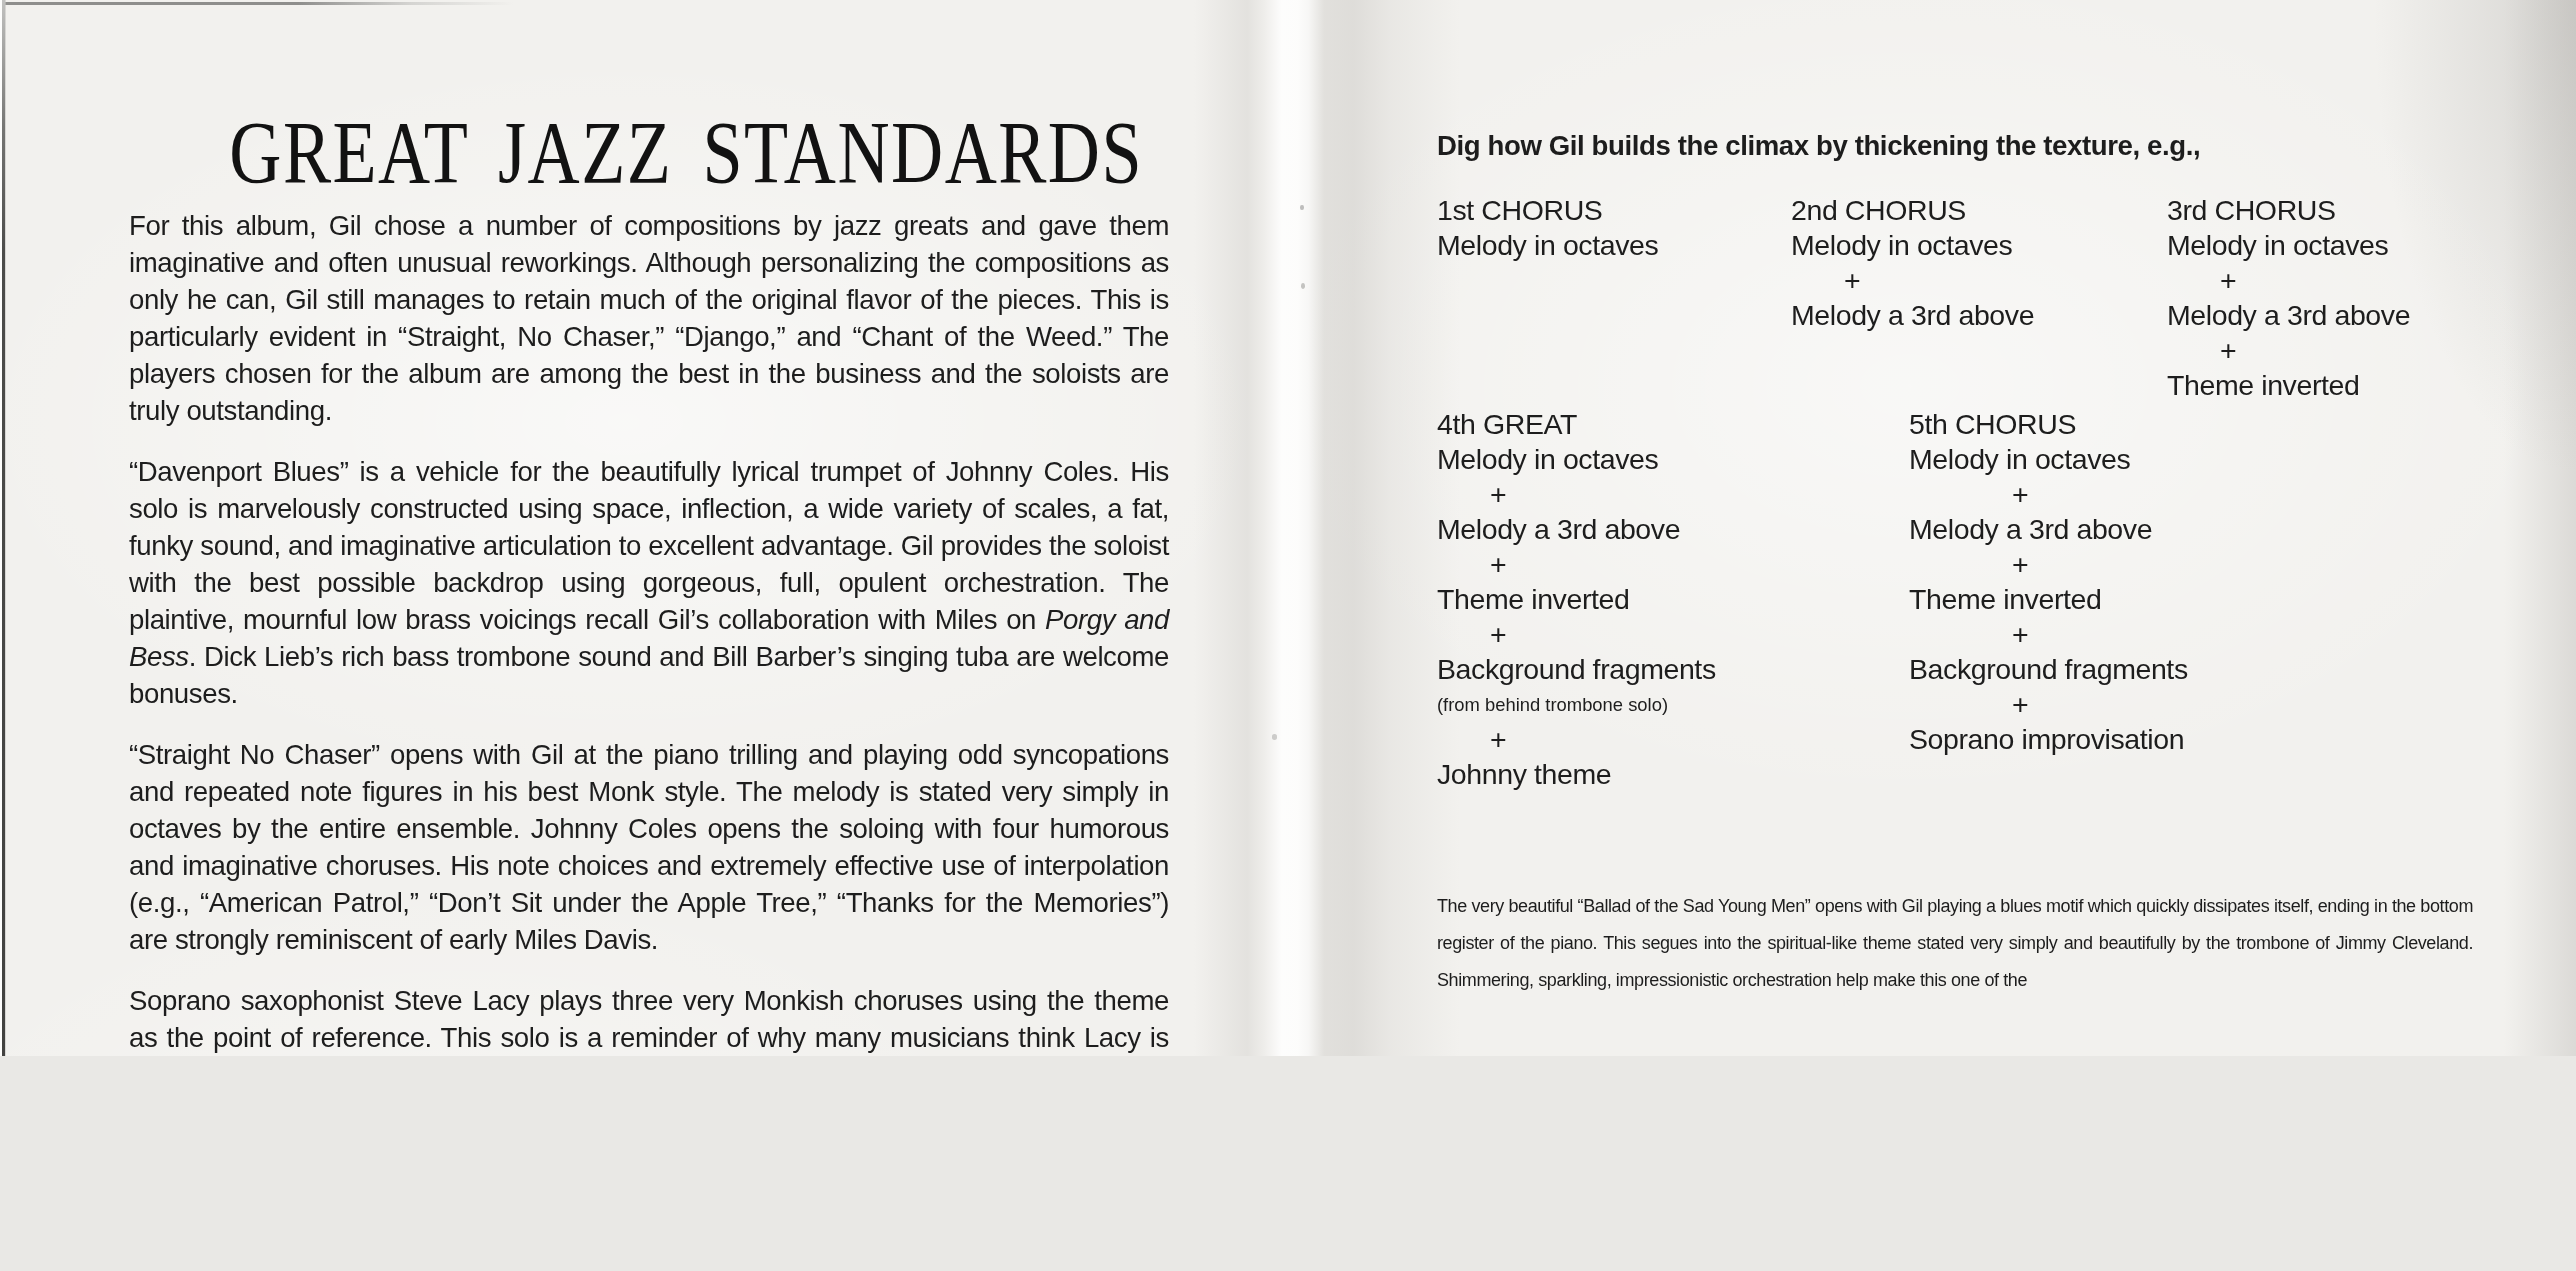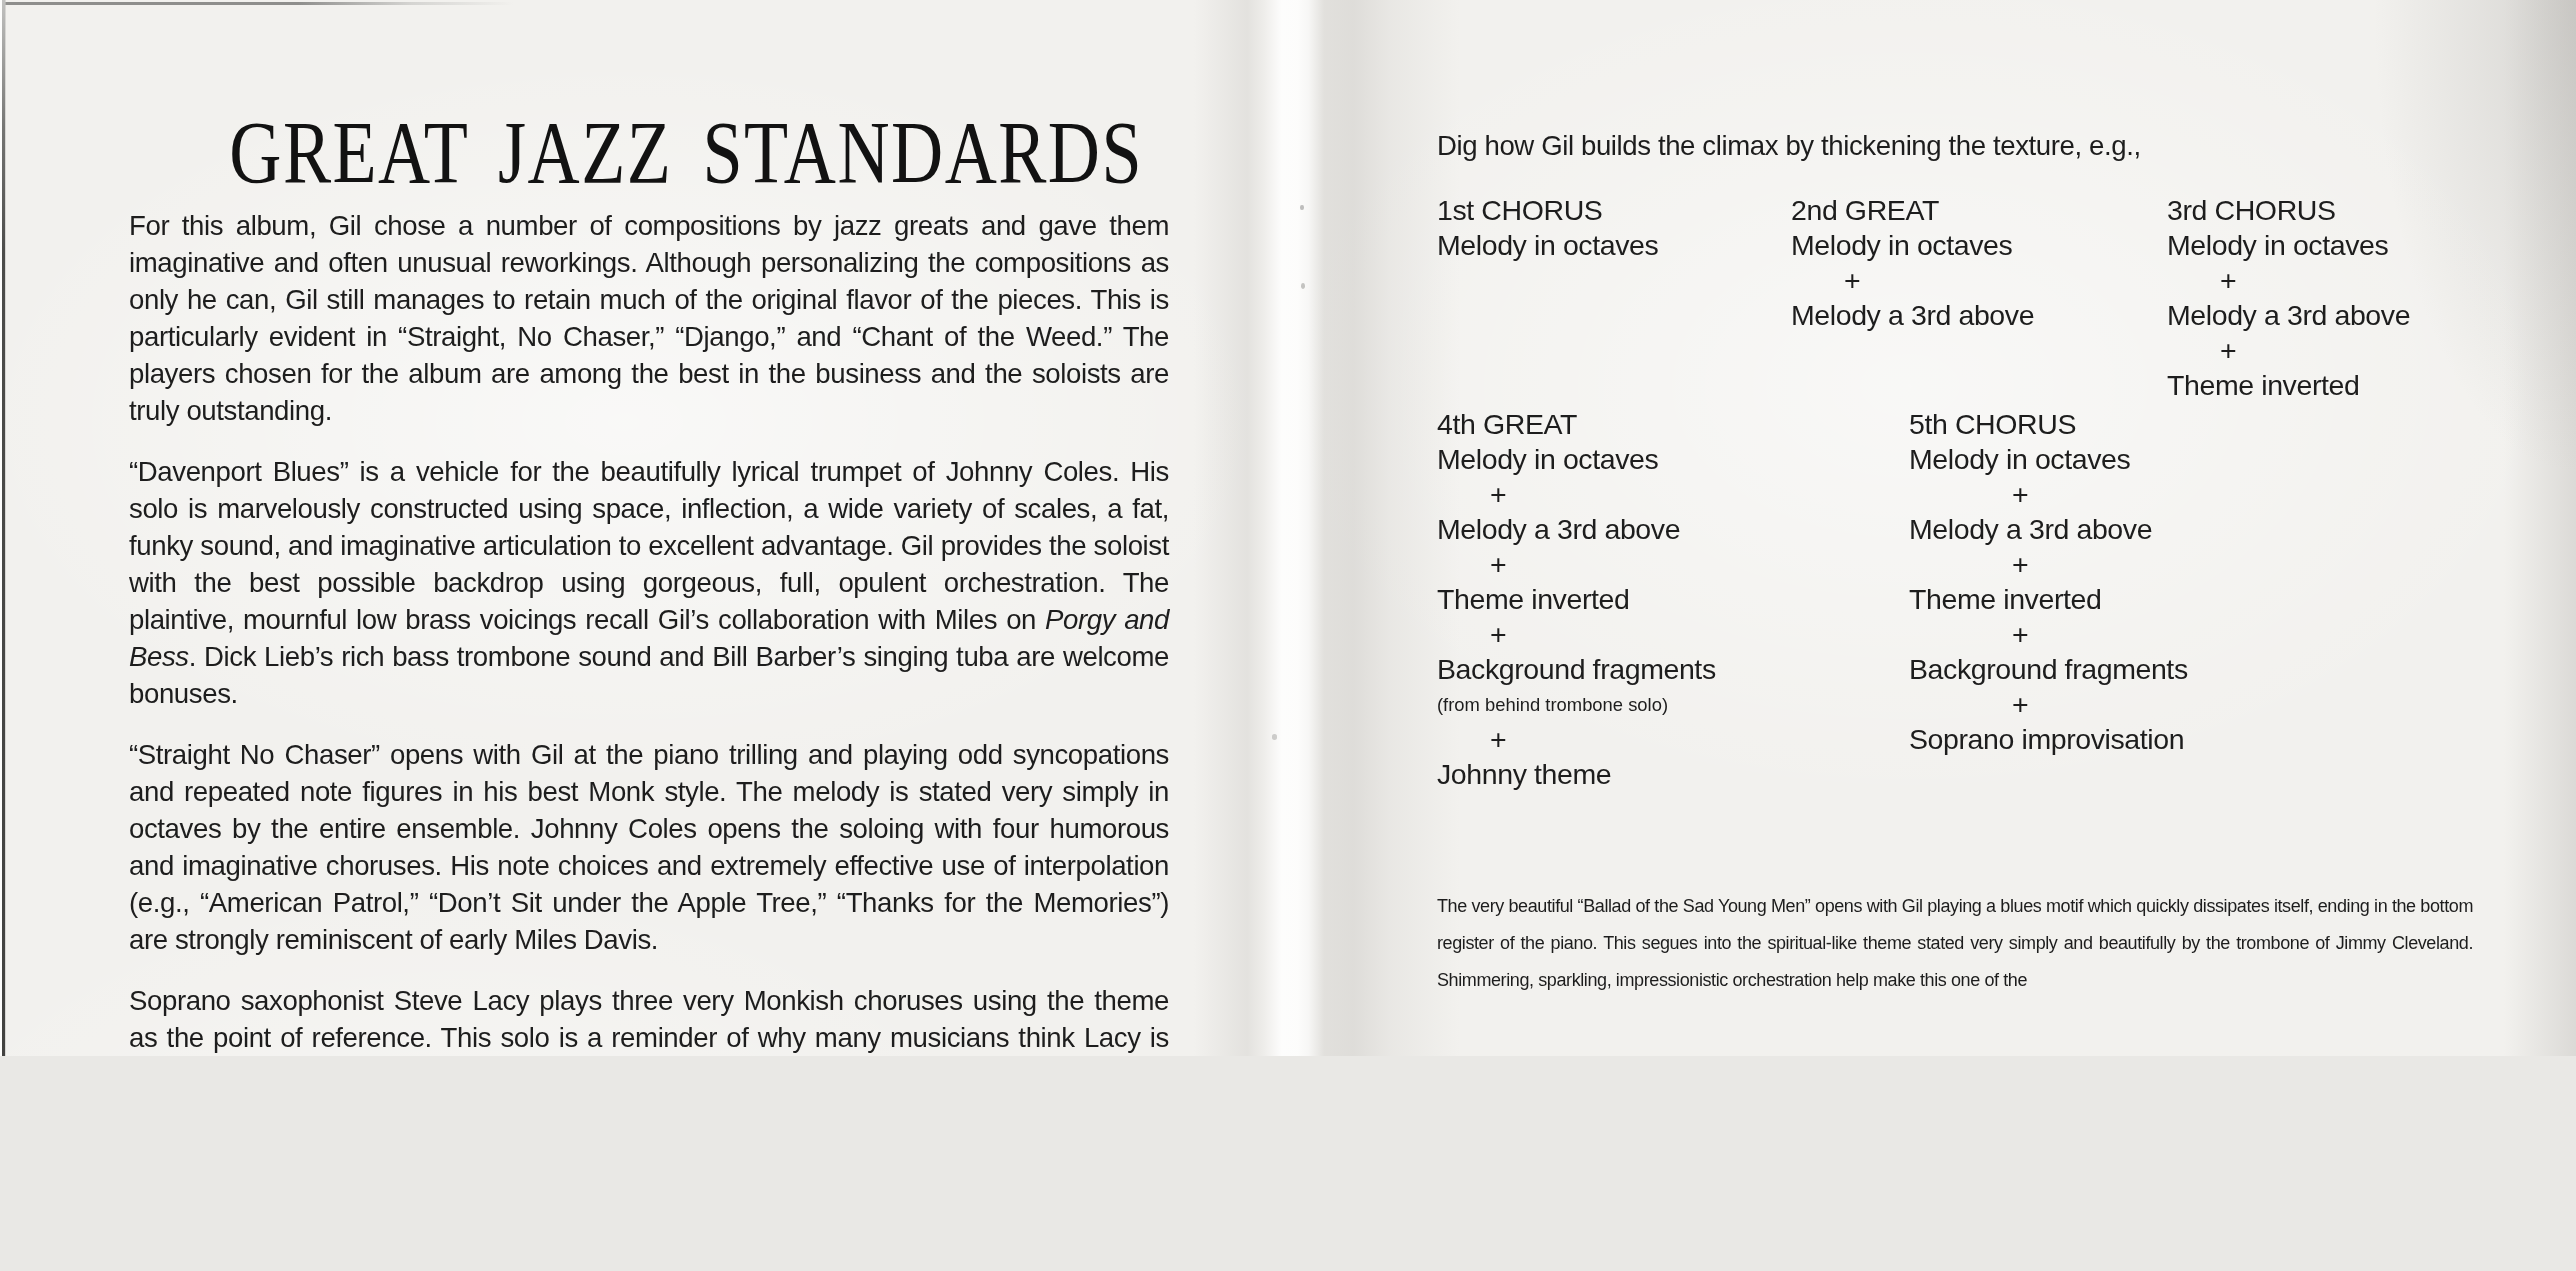--- a/index.html
+++ b/index.html
@@ -68,21 +68,21 @@
   .paragraphs p{
     margin:0 0 24px 0;
     font-size:27.6px;line-height:37px;letter-spacing:-0.4px;
     text-align:justify;color:#1d1d1d;
   }
   .paragraphs em{font-style:italic;}
 
   
   .page-right{position:absolute;left:1437px;top:0;width:1036px;height:100%;}
   .rp-line{margin:0;font-size:27.6px;line-height:37px;letter-spacing:-0.4px;white-space:nowrap;}
-  .intro{padding-top:127px;}
+  .intro{padding-top:127px;font-weight:bold;}
   .chorus-block{position:relative;}
   .chorus-block.b1{margin-top:28.5px;height:209px;}
   .chorus-block.b2{margin-top:5.5px;height:384px;}
   .chorus-col{position:absolute;top:0;white-space:nowrap;}
   .b1 .col0{left:0;}  .b1 .col1{left:354px;}  .b1 .col2{left:730px;}
   .b2 .col0{left:0;}  .b2 .col1{left:472px;}
   .chorus-line{height:35px;font-size:28.5px;line-height:35px;letter-spacing:-0.4px;}
   .chorus-line.plus{padding-left:53px;}
   .b2 .col1 .chorus-line.plus{padding-left:103px;}
   .chorus-line.small-note{font-size:18.4px;letter-spacing:0;}
@@ -119,21 +119,21 @@
   </div>
 
   <div class="page-right">
     <p class="rp-line intro">Dig how Gil builds the climax by thickening the texture, e.g.,</p>
     <div class="chorus-block b1">
         <div class="chorus-col col0">
           <div class="chorus-line header">1st CHORUS</div>
           <div class="chorus-line">Melody in octaves</div>
         </div>
         <div class="chorus-col col1">
-          <div class="chorus-line header">2nd GREAT</div>
+          <div class="chorus-line header">2nd CHORUS</div>
           <div class="chorus-line">Melody in octaves</div>
           <div class="chorus-line plus">+</div>
           <div class="chorus-line">Melody a 3rd above</div>
         </div>
         <div class="chorus-col col2">
           <div class="chorus-line header">3rd CHORUS</div>
           <div class="chorus-line">Melody in octaves</div>
           <div class="chorus-line plus">+</div>
           <div class="chorus-line">Melody a 3rd above</div>
           <div class="chorus-line plus">+</div>

